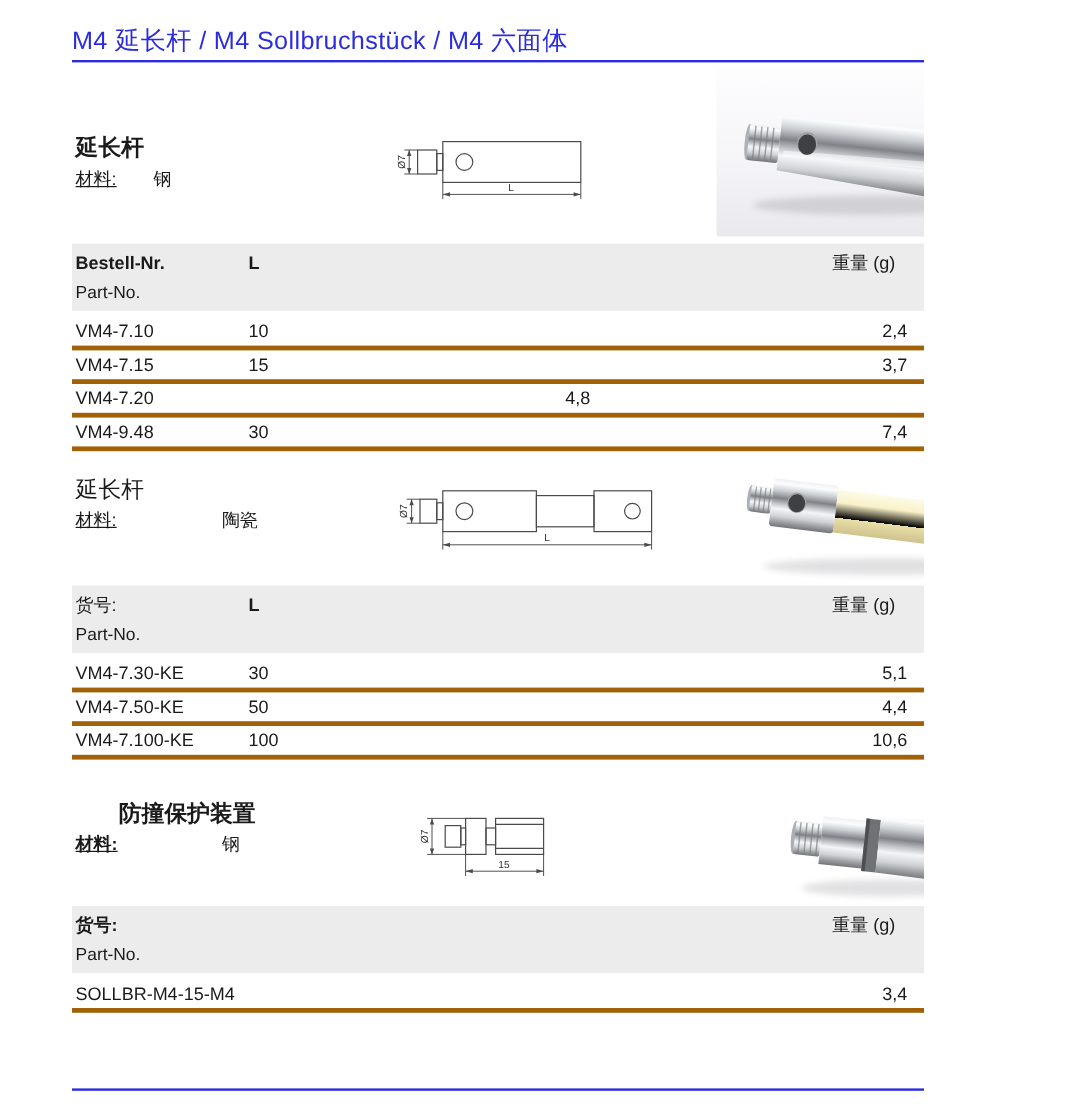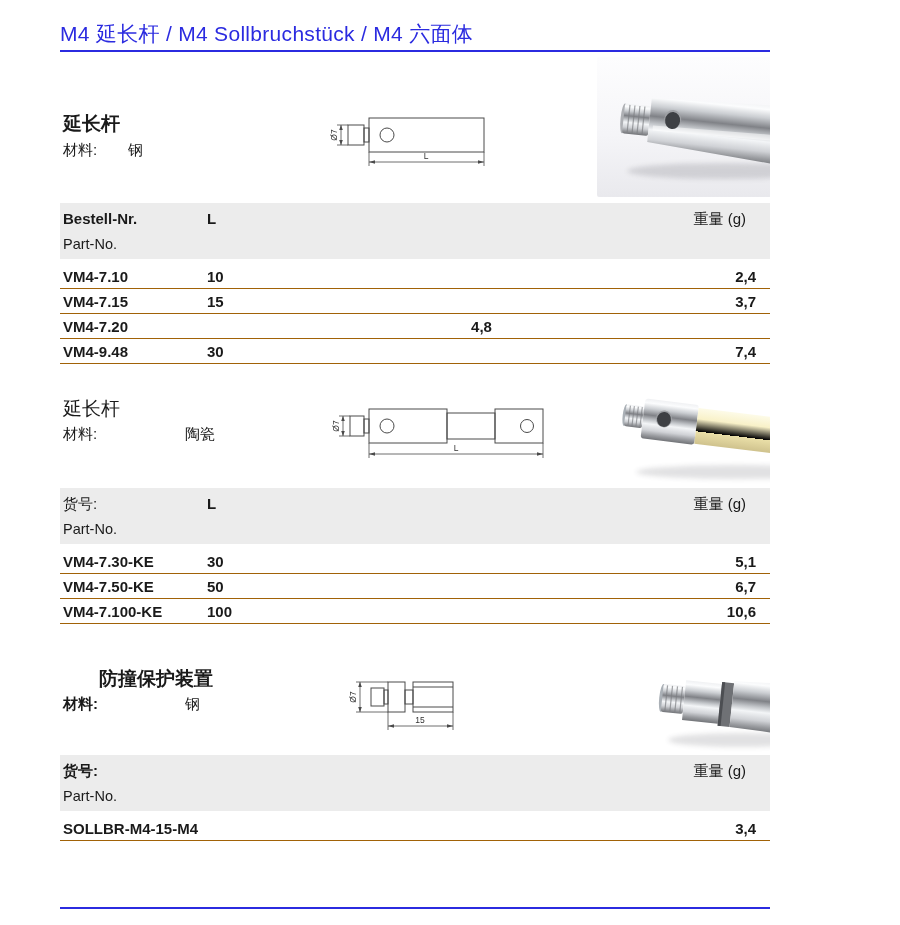--- a/index.html
+++ b/index.html
@@ -11,37 +11,37 @@
   .title {
     position: absolute; left: 60px; top: 20px; font-size: 21px; font-weight: normal;
     color: #2b2be0; letter-spacing: 0.3px; white-space: nowrap;
   }
   .title-rule { position: absolute; left: 60px; top: 50px; width: 839px; height: 2px; background: #2b2be0; }
   .footer-rule { position: absolute; left: 60px; top: 907px; width: 839px; height: 2px; background: #2b2be0; }
 
   .sec-heading { position: absolute; font-size: 19px; line-height: 19px; white-space: nowrap; }
   .b { font-weight: bold; }
   .mat-row { position: absolute; font-size: 15px; line-height: 19px; white-space: nowrap; }
-  .mat-label { display: inline-block; }
+  .mat-label { display: inline-block; text-decoration: underline; }
   .photo-frame {
     position: absolute; border-radius: 2px;
     background: linear-gradient(180deg, #fdfdfe 0%, #f5f5f8 55%, #e9e9ed 100%);
   }
   .photo-float { position: absolute; }
 
   .tbl { position: absolute; width: 710px; font-size: 15px; }
   .tbl-head { background: #ececec; padding: 7px 24px 7px 3px; }
   .th-r1 { display: grid; grid-template-columns: 144px 1fr auto; align-items: baseline; }
   .th-r1.no-l { grid-template-columns: 1fr auto; }
   .th-r2 { margin-top: 7px; font-size: 14.5px; }
   .c3 { text-align: center; }
   .tbl-body { margin-top: 5px; }
   .tr {
     display: grid; grid-template-columns: 144px 1fr auto; align-items: baseline;
-    padding: 4px 14px 3px 3px; border-bottom: 1px solid #a16207; font-weight: bold;
+    padding: 4px 14px 3px 3px; border-bottom: 4px solid #a16207;
   }
   .tr.no-l { grid-template-columns: 1fr auto; }
 
   svg.drawing { position: absolute; }
   svg.drawing .ln { stroke: #4a4a4a; stroke-width: 1; fill: none; }
   svg.drawing .dim { stroke: #4a4a4a; stroke-width: 0.8; fill: none; }
   svg.drawing .ar { fill: #4a4a4a; stroke: none; }
   svg.drawing text { fill: #333; font-size: 8.5px; font-family: "Liberation Sans", sans-serif; }
 </style>
 </head>
@@ -234,21 +234,21 @@
     </div>
     <div class="tbl-body">
       <div class="tr">
         <span>VM4-7.30-KE</span>
         <span>30</span>
         <span class="c3">5,1</span>
       </div>
       <div class="tr">
         <span>VM4-7.50-KE</span>
         <span>50</span>
-        <span class="c3">6,7</span>
+        <span class="c3">4,4</span>
       </div>
       <div class="tr">
         <span>VM4-7.100-KE</span>
         <span>100</span>
         <span class="c3">10,6</span>
       </div>
     </div>
   </div>
 
   <div class="sec-heading b" style="left:63px; top:669px;padding-left:36px;">防撞保护装置</div>

